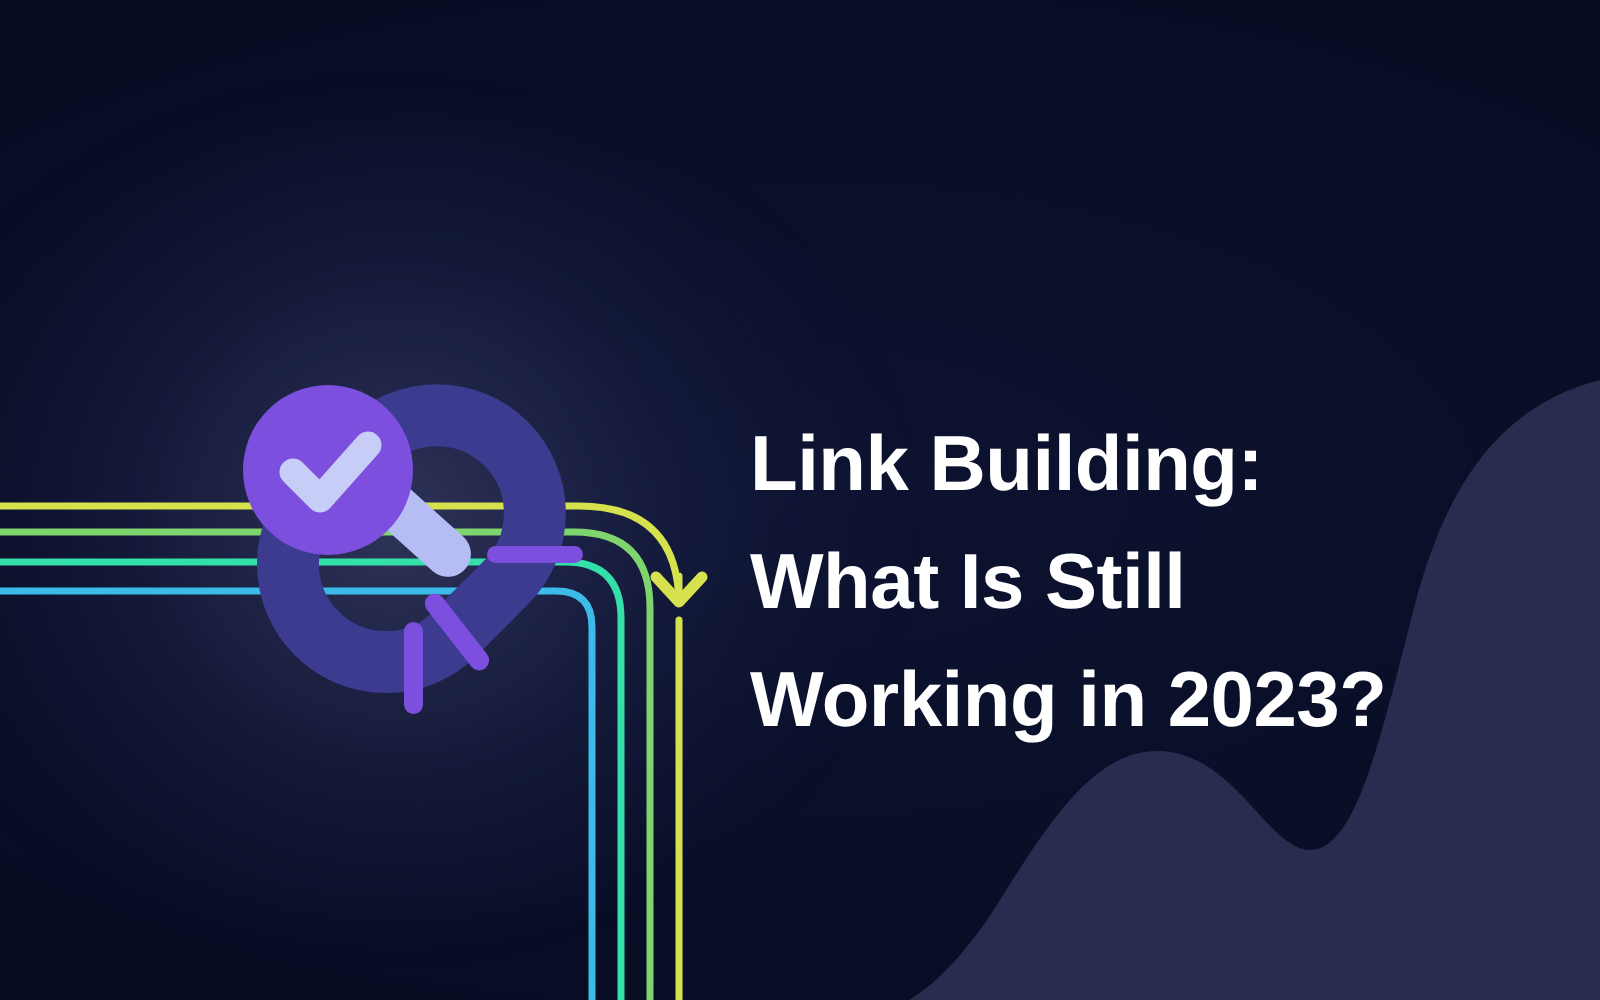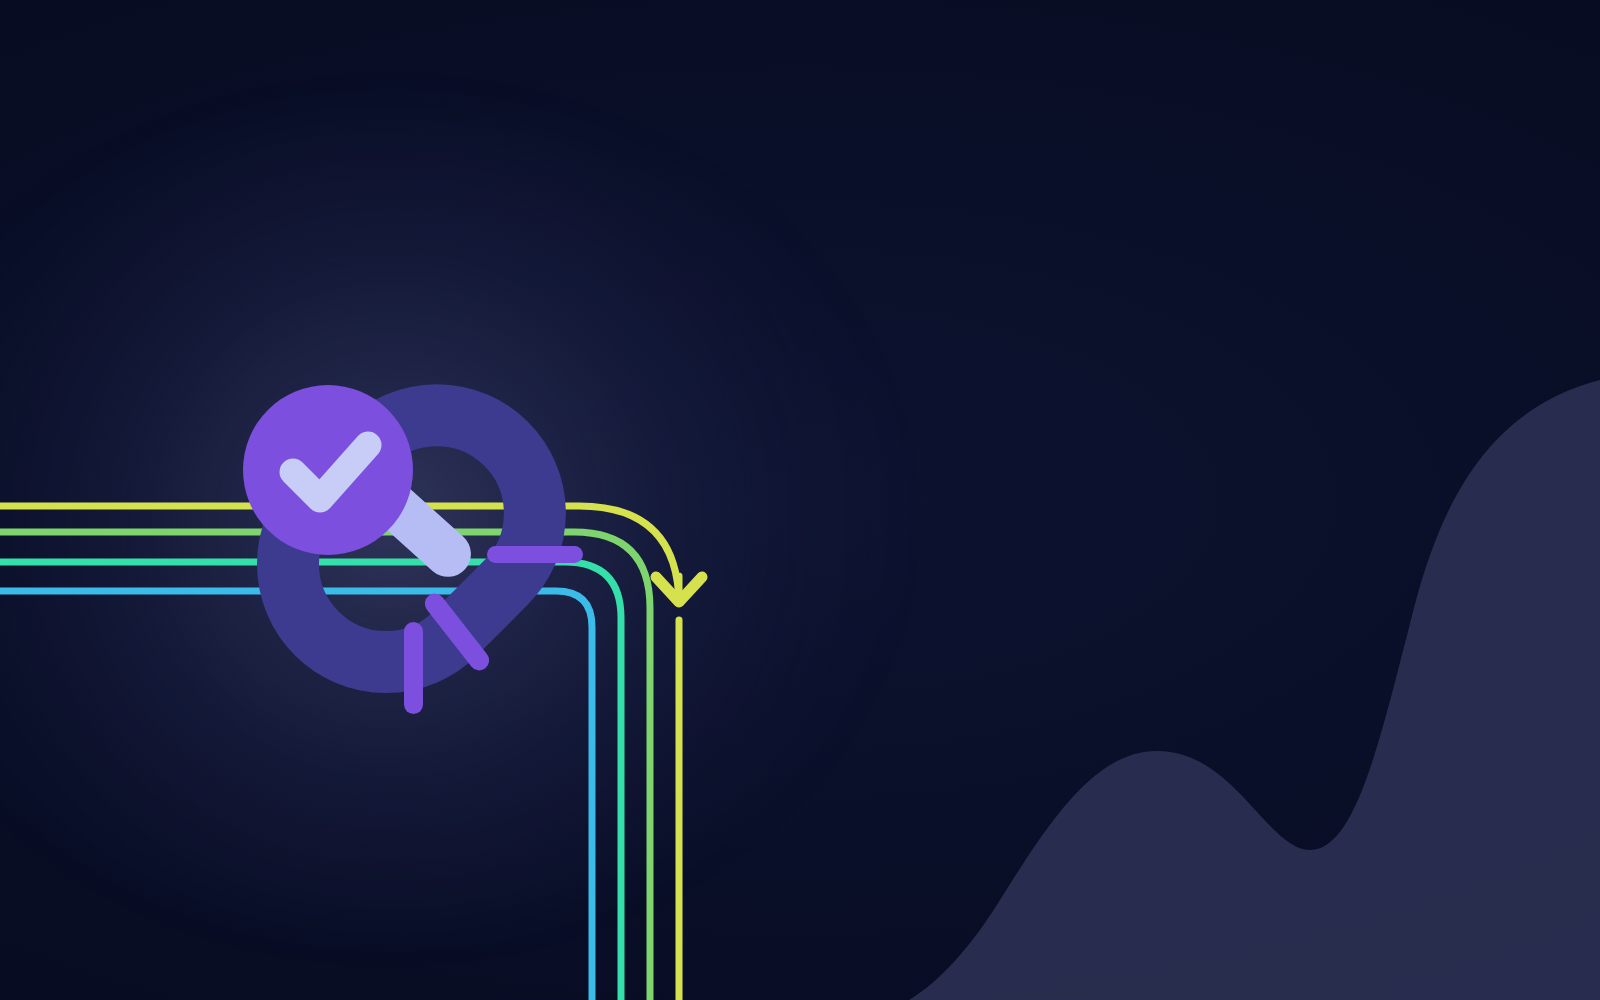--- a/index.html
+++ b/index.html
@@ -129,14 +129,17 @@
 
     <circle cx="178" cy="170" r="85" fill="#7c4fde"></circle>
 
     <path d="M143 172 L170 199 L218 145" fill="none" stroke="#c8cdf7" stroke-width="27" stroke-linecap="round" stroke-linejoin="round"></path>
 
     <rect x="337" y="246" width="96" height="17" rx="8.5" fill="#7c4fde"></rect>
     <rect x="297" y="286" width="20" height="92" rx="10" transform="rotate(-38 307 332)" fill="#7c4fde"></rect>
     <rect x="254" y="322" width="19" height="92" rx="9.5" fill="#7c4fde"></rect>
   </svg>
 
+  <h1 class="title">Link Building:
+What Is Still
+Working in 2023?</h1>
 
 </div>
 
 </body></html>

